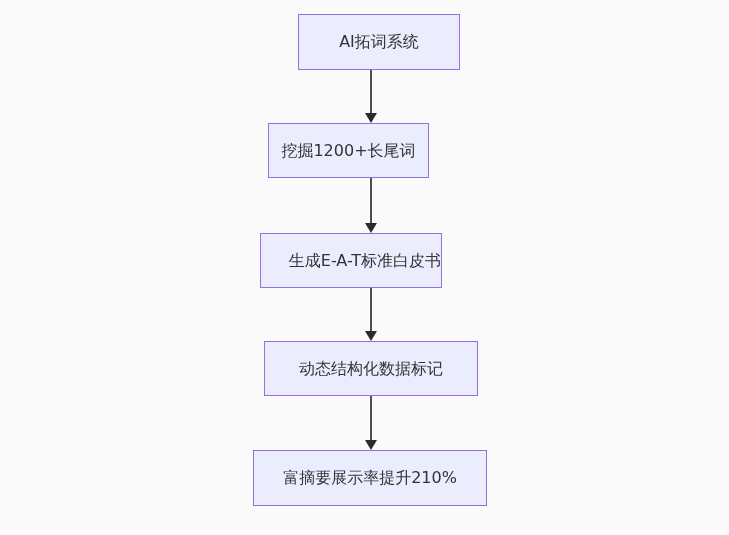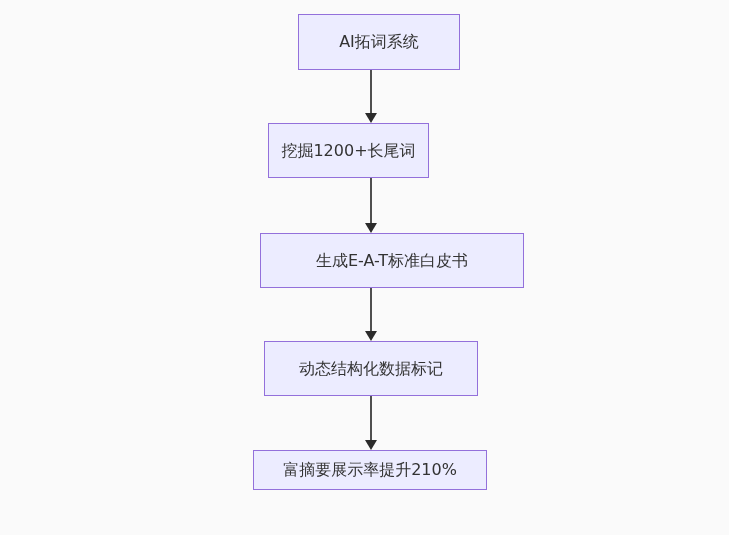--- a/index.html
+++ b/index.html
@@ -24,23 +24,23 @@
     font-size: 16px;
     line-height: 1;
     display: flex;
     align-items: center;
     justify-content: center;
     text-align: center;
     white-space: nowrap;
   }
   .node-1 { left: 298px; top: 14px;  width: 162px; height: 56px; }
   .node-2 { left: 268px; top: 123px; width: 161px; height: 55px; align-items: center; }
-  .node-3 { left: 260px; top: 233px; width: 264px; height: 55px; }
+  .node-3 { left: 260px; top: 233px; width: 182px; height: 55px; justify-content: flex-end; }
   .node-4 { left: 264px; top: 341px; width: 214px; height: 55px; }
-  .node-5 { left: 253px; top: 450px; width: 234px; height: 40px; }
+  .node-5 { left: 253px; top: 450px; width: 234px; height: 56px; }
 
   .arrow {
     position: absolute;
     left: 364px;
     width: 13px;
     display: flex;
     flex-direction: column;
     align-items: center;
   }
   .arrow-1 { top: 70px;  height: 53px; }

